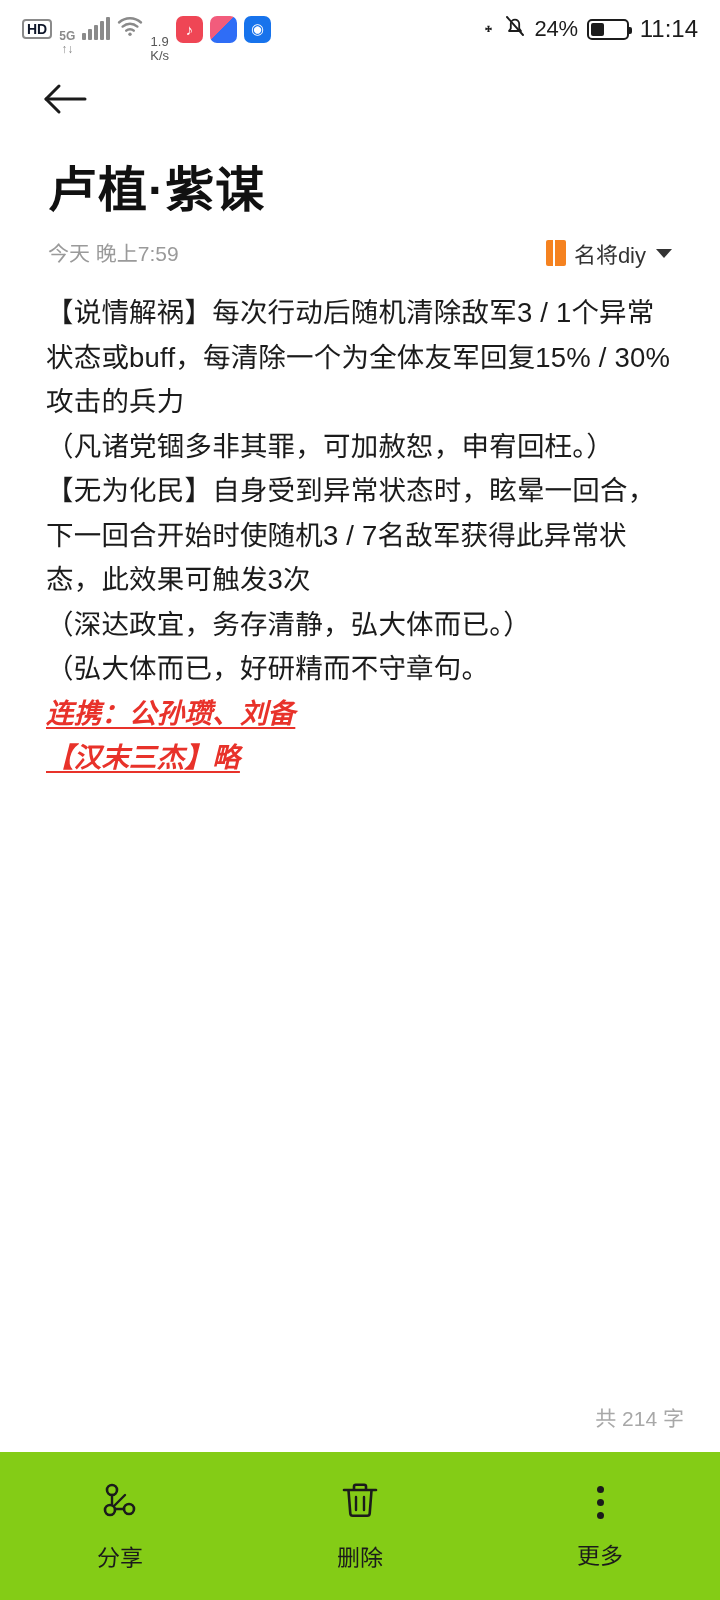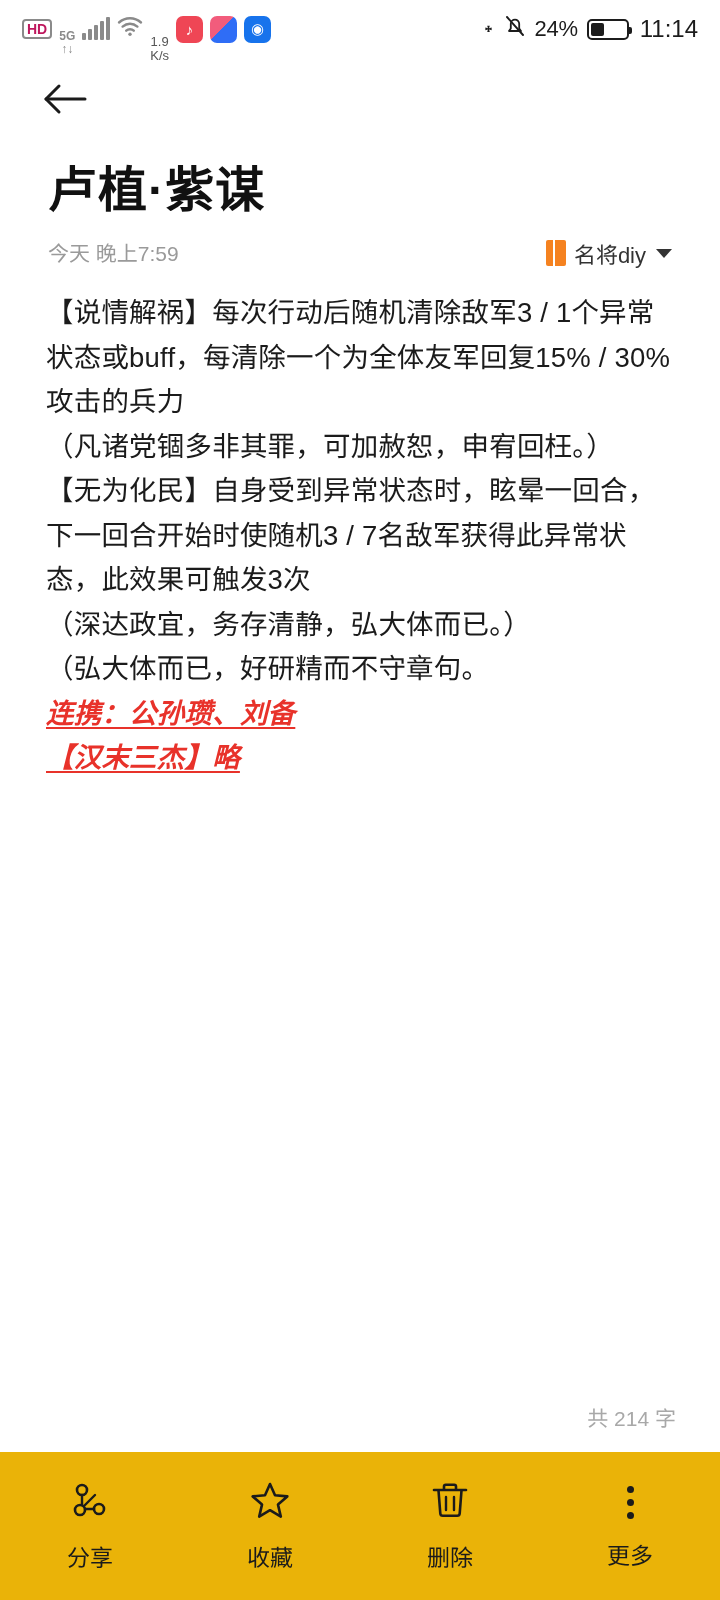--- a/index.html
+++ b/index.html
@@ -30,21 +30,21 @@
   .status-spacer { flex: 1 1 auto; }
   .status-right {
     display: flex;
     align-items: center;
     gap: 9px;
     flex: 0 0 auto;
   }
   .hd-badge {
     border: 2px solid #8a8a8a;
     border-radius: 4px;
-    color: #be185d;
+    color: #0f172a;
     font-size: 14px;
     font-weight: bold;
     padding: 1px 3px;
     line-height: 1;
   }
   .net-5g {
     display: flex;
     flex-direction: column;
     align-items: center;
     justify-content: center;
@@ -185,35 +185,35 @@
     color: #e8322a;
     text-decoration: underline;
     text-underline-offset: 4px;
     font-weight: bold;
     font-style: italic;
   }
 
   
   .word-count {
     position: absolute;
-    right: 44px;
+    right: 36px;
     bottom: 168px;
     font-size: 21px;
     color: #a8a8a8;
   }
 
   
   .bottom-bar {
     position: absolute;
     left: 0; right: 0; bottom: 0;
     height: 148px;
     display: flex;
     align-items: center;
     justify-content: space-around;
-    background: #eab308;
+    background: #84cc16;
   }
   .bb-item {
     display: flex;
     flex-direction: column;
     align-items: center;
     gap: 14px;
     width: 25%;
   }
   .bb-label {
     font-size: 23px;
@@ -329,28 +329,20 @@
       <svg class="bb-ic" viewBox="0 0 42 42" fill="none">
         <circle cx="13" cy="11" r="5" stroke="#1b1b1b" stroke-width="2.6"></circle>
         <circle cx="30" cy="30" r="5" stroke="#1b1b1b" stroke-width="2.6"></circle>
         <circle cx="11" cy="31" r="5" stroke="#1b1b1b" stroke-width="2.6"></circle>
         <path d="M13 16v10M16 30h9M15 27l11-11" stroke="#1b1b1b" stroke-width="2.4" stroke-linecap="round"></path>
       </svg>
     </span>
     <span class="bb-label">分享</span>
   </div>
 
-  <div class="bb-item">
-    <span>
-      <svg class="bb-ic" viewBox="0 0 42 42" fill="none">
-        <path d="M21 5l5 11.3 12.3 1.1-9.3 8.2 2.8 12-10.8-6.4L10.2 37.6l2.8-12-9.3-8.2 12.3-1.1L21 5z" stroke="#1b1b1b" stroke-width="2.6" stroke-linejoin="round"></path>
-      </svg>
-    </span>
-    <span class="bb-label">收藏</span>
-  </div>
 
   <div class="bb-item">
     <span>
       <svg class="bb-ic" viewBox="0 0 42 42" fill="none">
         <path d="M5 11h32" stroke="#1b1b1b" stroke-width="2.6" stroke-linecap="round"></path>
         <path d="M15 11V7.5c0-1 .8-1.8 1.8-1.8h8.4c1 0 1.8.8 1.8 1.8V11" stroke="#1b1b1b" stroke-width="2.6" stroke-linejoin="round"></path>
         <path d="M9.5 11.5l1.8 23c.1 1.3 1.2 2.3 2.5 2.3h14.4c1.3 0 2.4-1 2.5-2.3l1.8-23" stroke="#1b1b1b" stroke-width="2.6" stroke-linejoin="round"></path>
         <path d="M17 18v13M25 18v13" stroke="#1b1b1b" stroke-width="2.4" stroke-linecap="round"></path>
       </svg>
     </span>

